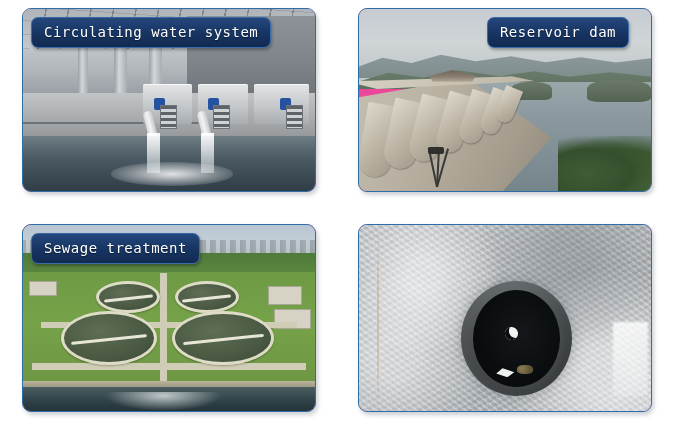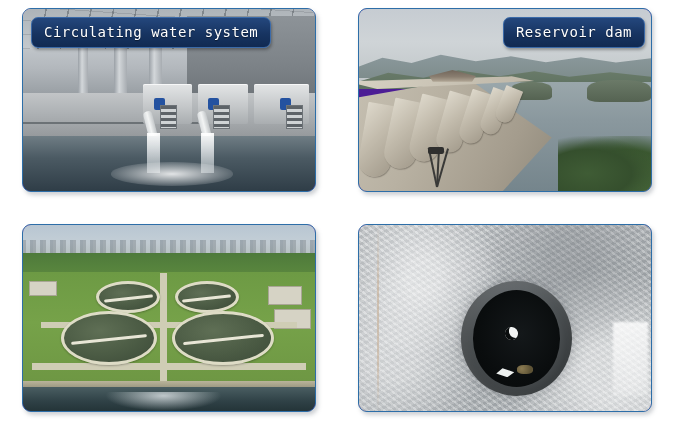--- a/index.html
+++ b/index.html
@@ -24,21 +24,21 @@
     grid-template-rows: 184px 188px;
     column-gap: 42px;
     row-gap: 32px;
   }
   .panel {
     position: relative;
     border: 1px solid #2d6ea8;
     border-radius: 9px;
     overflow: hidden;
     box-shadow: 2px 3px 4px rgba(120,130,140,0.38);
-    background: #4c1d95;
+    background: #ec4899;
   }
   .photo {
     position: absolute;
     inset: 0;
     overflow: hidden;
   }
   .label {
     position: absolute;
     top: 8px;
     z-index: 30;
@@ -50,21 +50,21 @@
     font-family: "DejaVu Sans Mono", monospace;
     font-size: 14px;
     line-height: 1;
     letter-spacing: 0.5px;
     padding: 7px 12px 8px 12px;
     white-space: nowrap;
     text-shadow: 0 1px 1px rgba(0,0,0,0.45);
     box-shadow: 1px 2px 3px rgba(0,0,0,0.30);
   }
   .label.left  { left: 8px; }
-  .label.right { right: 6px; margin-left: 36px; }
+  .label.right { right: 22px; margin-left: 36px; }
 
   
   .p1 .sky {
     position: absolute; left: 0; top: 0; width: 100%; height: 46%;
     background: linear-gradient(180deg, #b9bfc4 0%, #c9ced2 30%, #b3b8bd 70%, #9aa0a5 100%);
   }
   .p1 .roof {
     position: absolute; left: 0; top: 0; width: 100%; height: 22%;
     background:
       repeating-linear-gradient(102deg, rgba(90,96,102,0.55) 0 1.5px, rgba(255,255,255,0) 1.5px 22px),
@@ -399,20 +399,21 @@
       <div class="tank tC">
           <div class="arm"></div>
         </div>
       <div class="tank tD">
           <div class="arm"></div>
         </div>
       <div class="bank"></div>
       <div class="river"></div>
       <div class="sparkle"></div>
     </div>
+    <div class="label left">Sewage treatment</div>
   </div>
 
   <div class="panel p4">
     <div class="photo">
       <div class="rock"></div>
       <div class="edgeline"></div>
       <div class="rim"></div>
       <div class="hole"></div>
       <div class="moon"></div>
       <div class="chip"></div>

